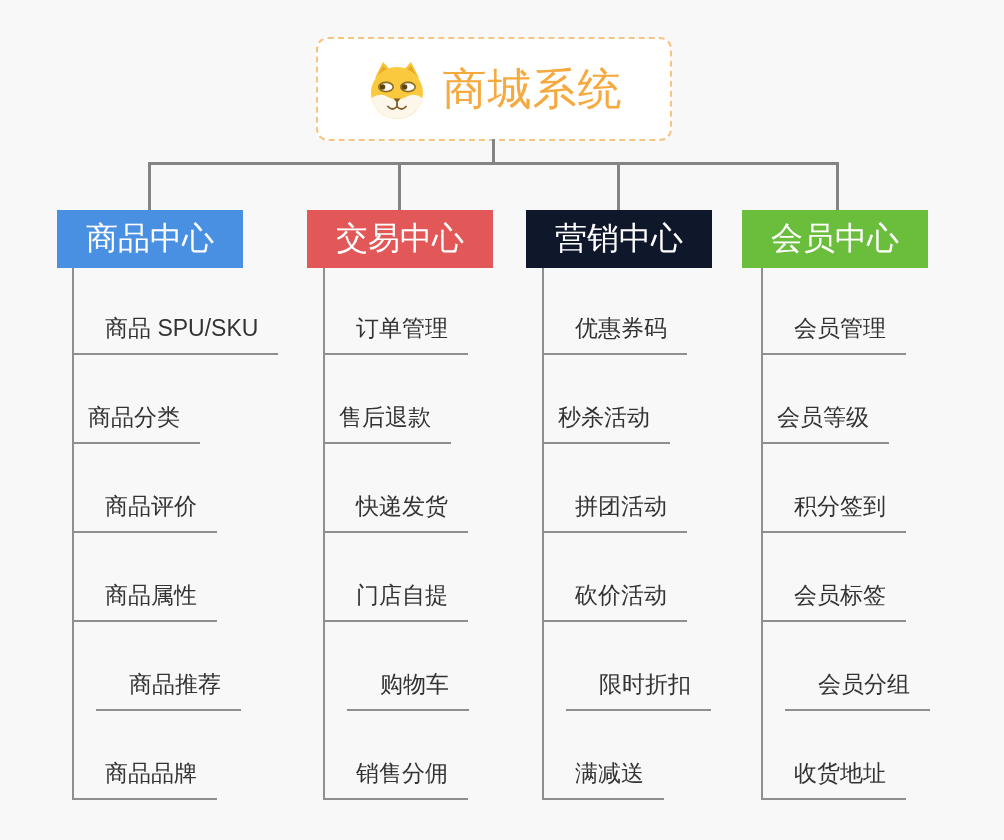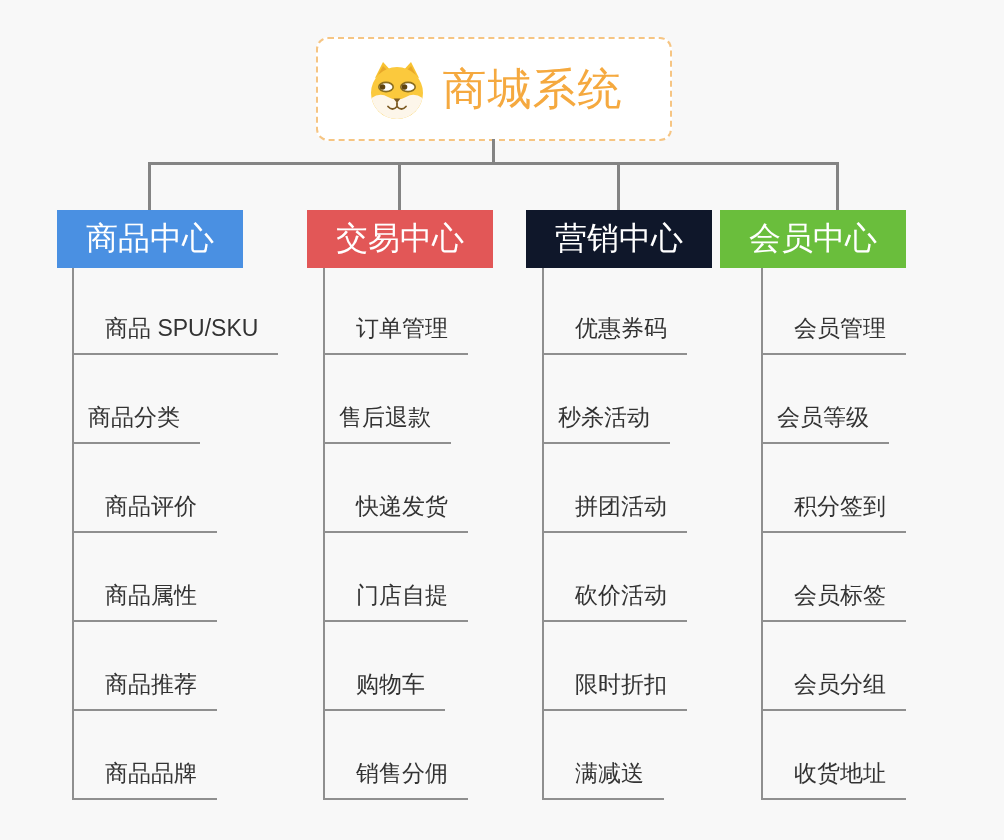--- a/index.html
+++ b/index.html
@@ -44,42 +44,42 @@
     border-radius:0;
     color:#ffffff;
     font-size:32px;
     display:flex;align-items:center;justify-content:center;
     white-space:nowrap;
     cursor:default;
   }
   .branch.b0{left:57px;}
   .branch.b1{left:307px;}
   .branch.b2{left:526px;}
-  .branch.b3{left:720px;}
+  .branch.b3{left:742px;}
 
   
   .col{position:absolute;top:268px;width:260px;height:534px;}
   .col.c0{left:72px;}
   .col.c1{left:323px;}
   .col.c2{left:542px;}
   .col.c3{left:761px;}
   .stem{position:absolute;left:0;top:0;width:2px;height:532px;background:#8f8f8f;}
   .leaf{
     position:absolute;left:0;
     padding:0 20px 9px 33px;
     border-bottom:2px solid #8f8f8f;
     font-size:23px;line-height:32px;
     color:#333333;
     white-space:nowrap;
   }
   .leaf.r0{top:44px;}
   .leaf.r1{top:133px;padding-left:16px;}
   .leaf.r2{top:222px;}
   .leaf.r3{top:311px;}
-  .leaf.r4{top:400px;}
+  .leaf.r4{top:400px;margin-left:24px;}
   .leaf.r5{top:489px;}
 </style>
 </head>
 <body>
 
 <div class="canvas">
 
   <div class="root-node" style="border-color: rgb(246, 197, 131);">
     <svg class="dog-icon" viewBox="0 0 62 60" xmlns="http://www.w3.org/2000/svg">
 

